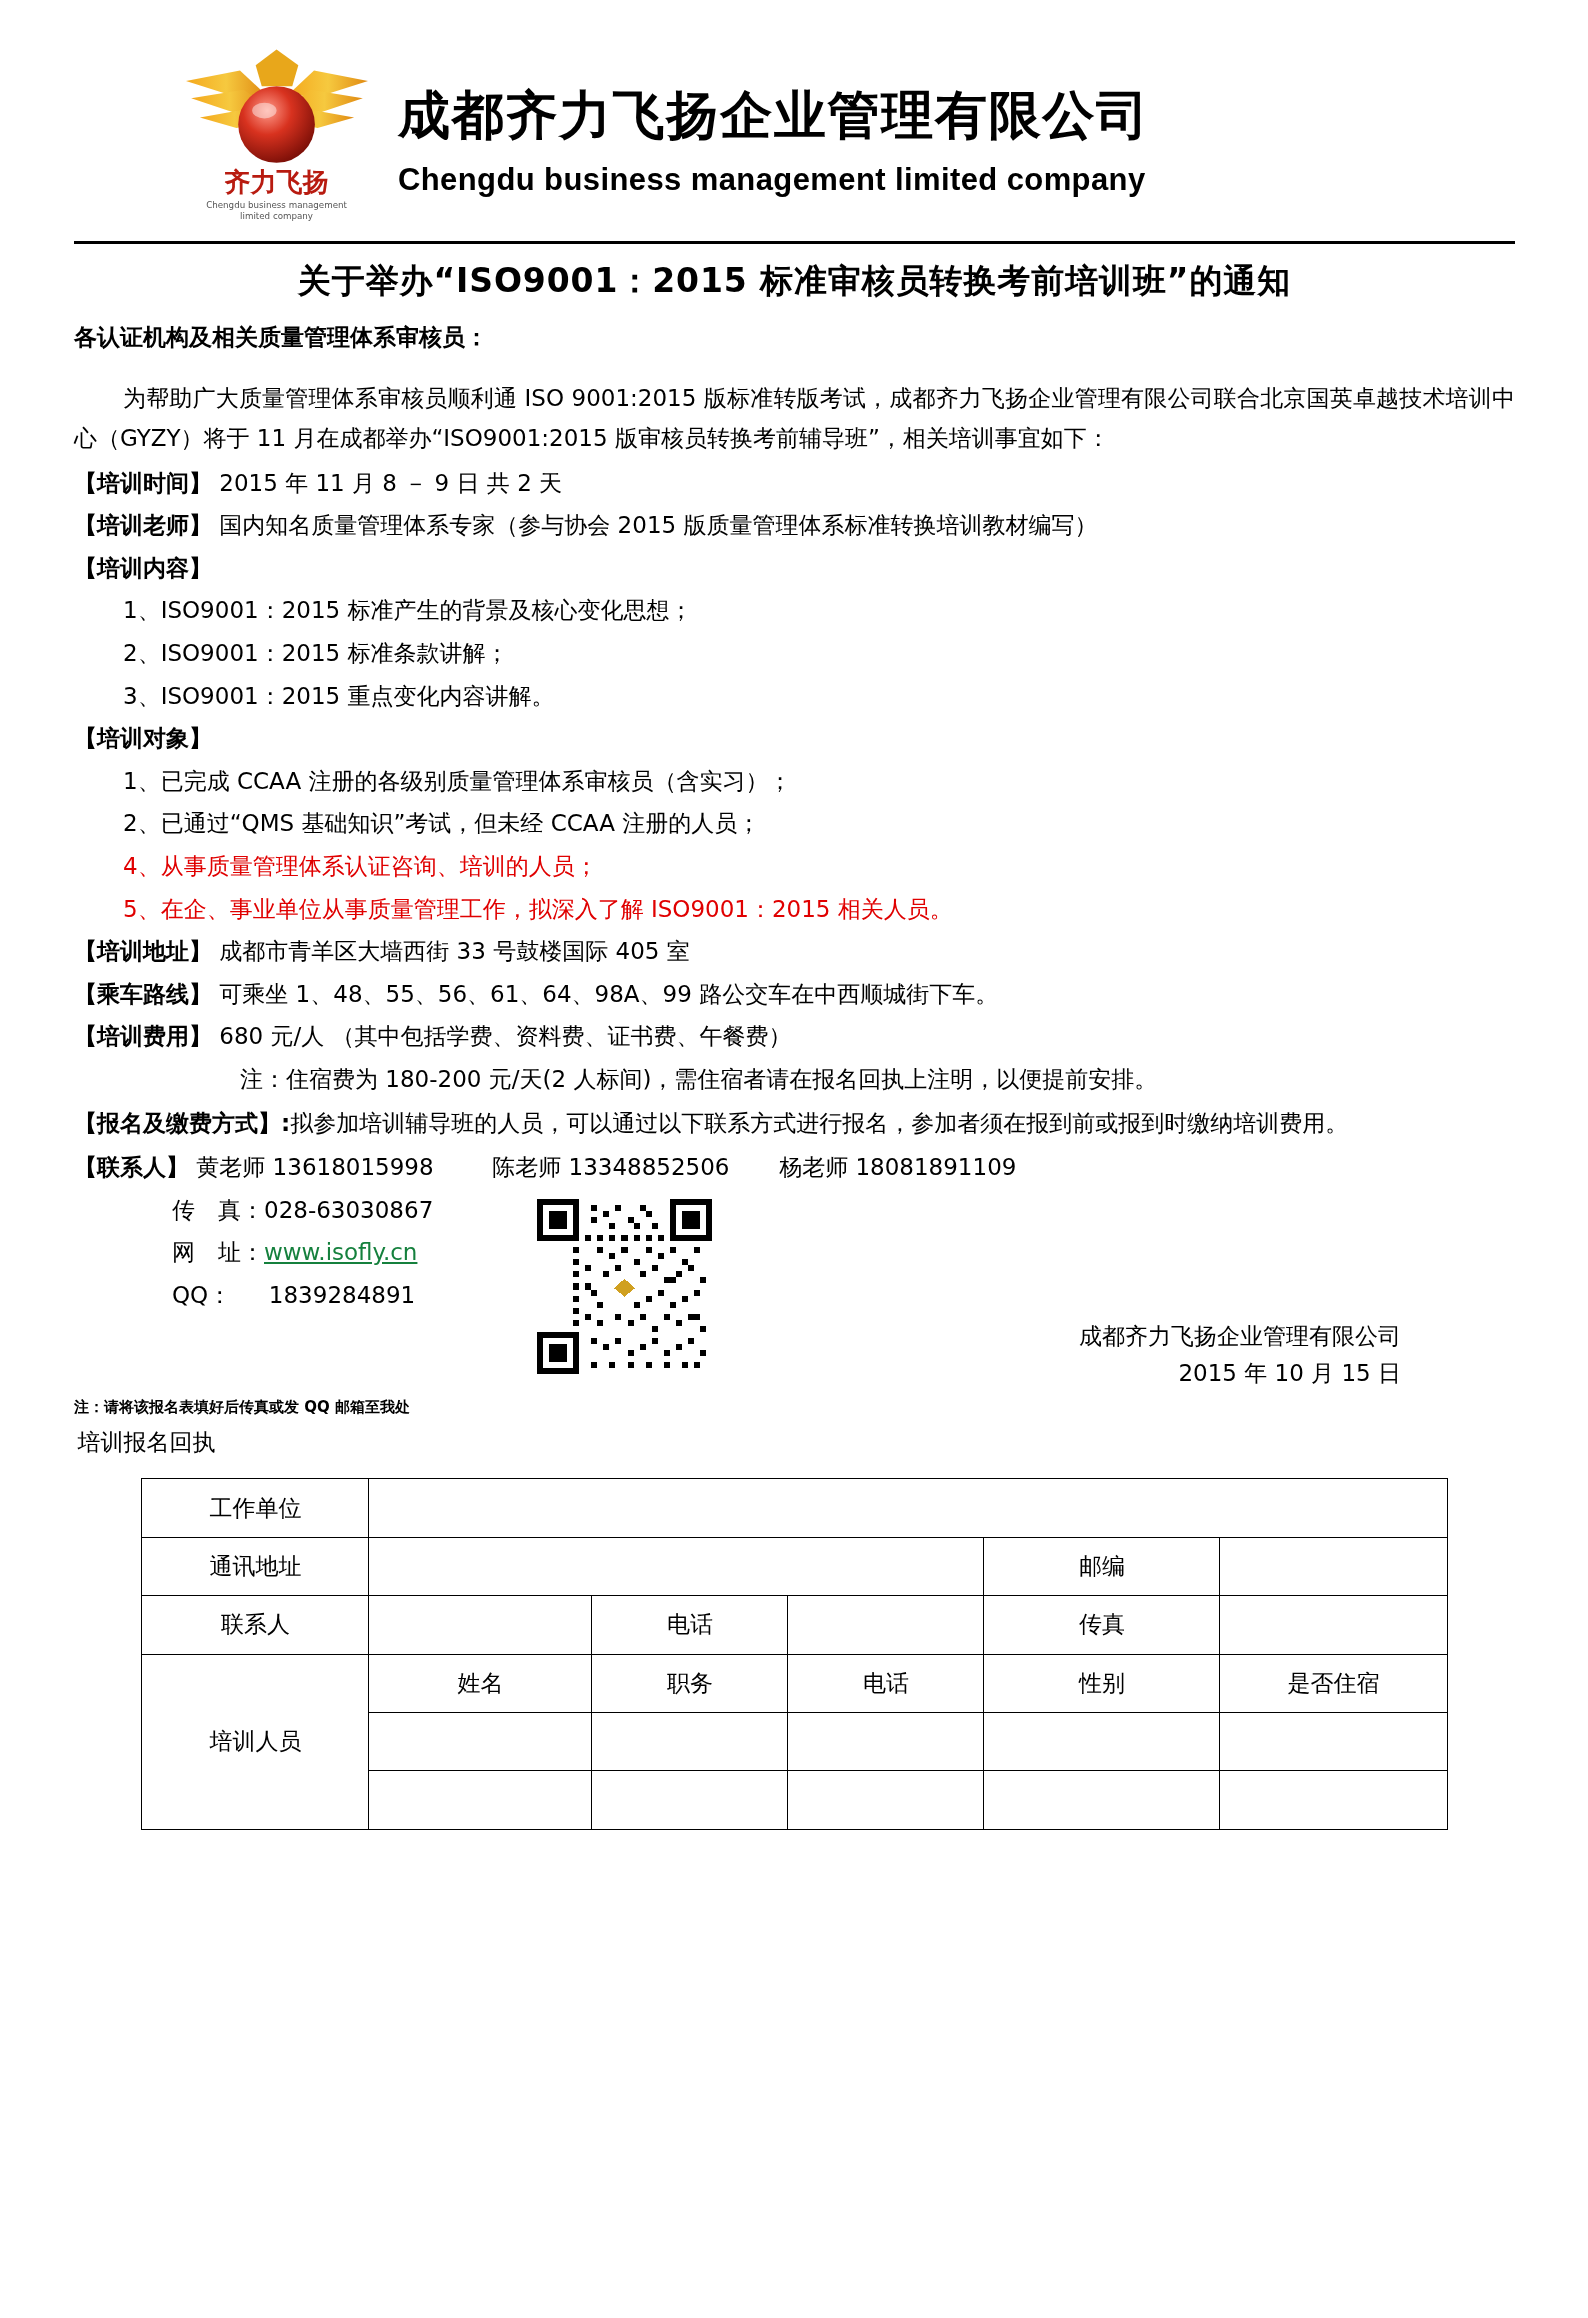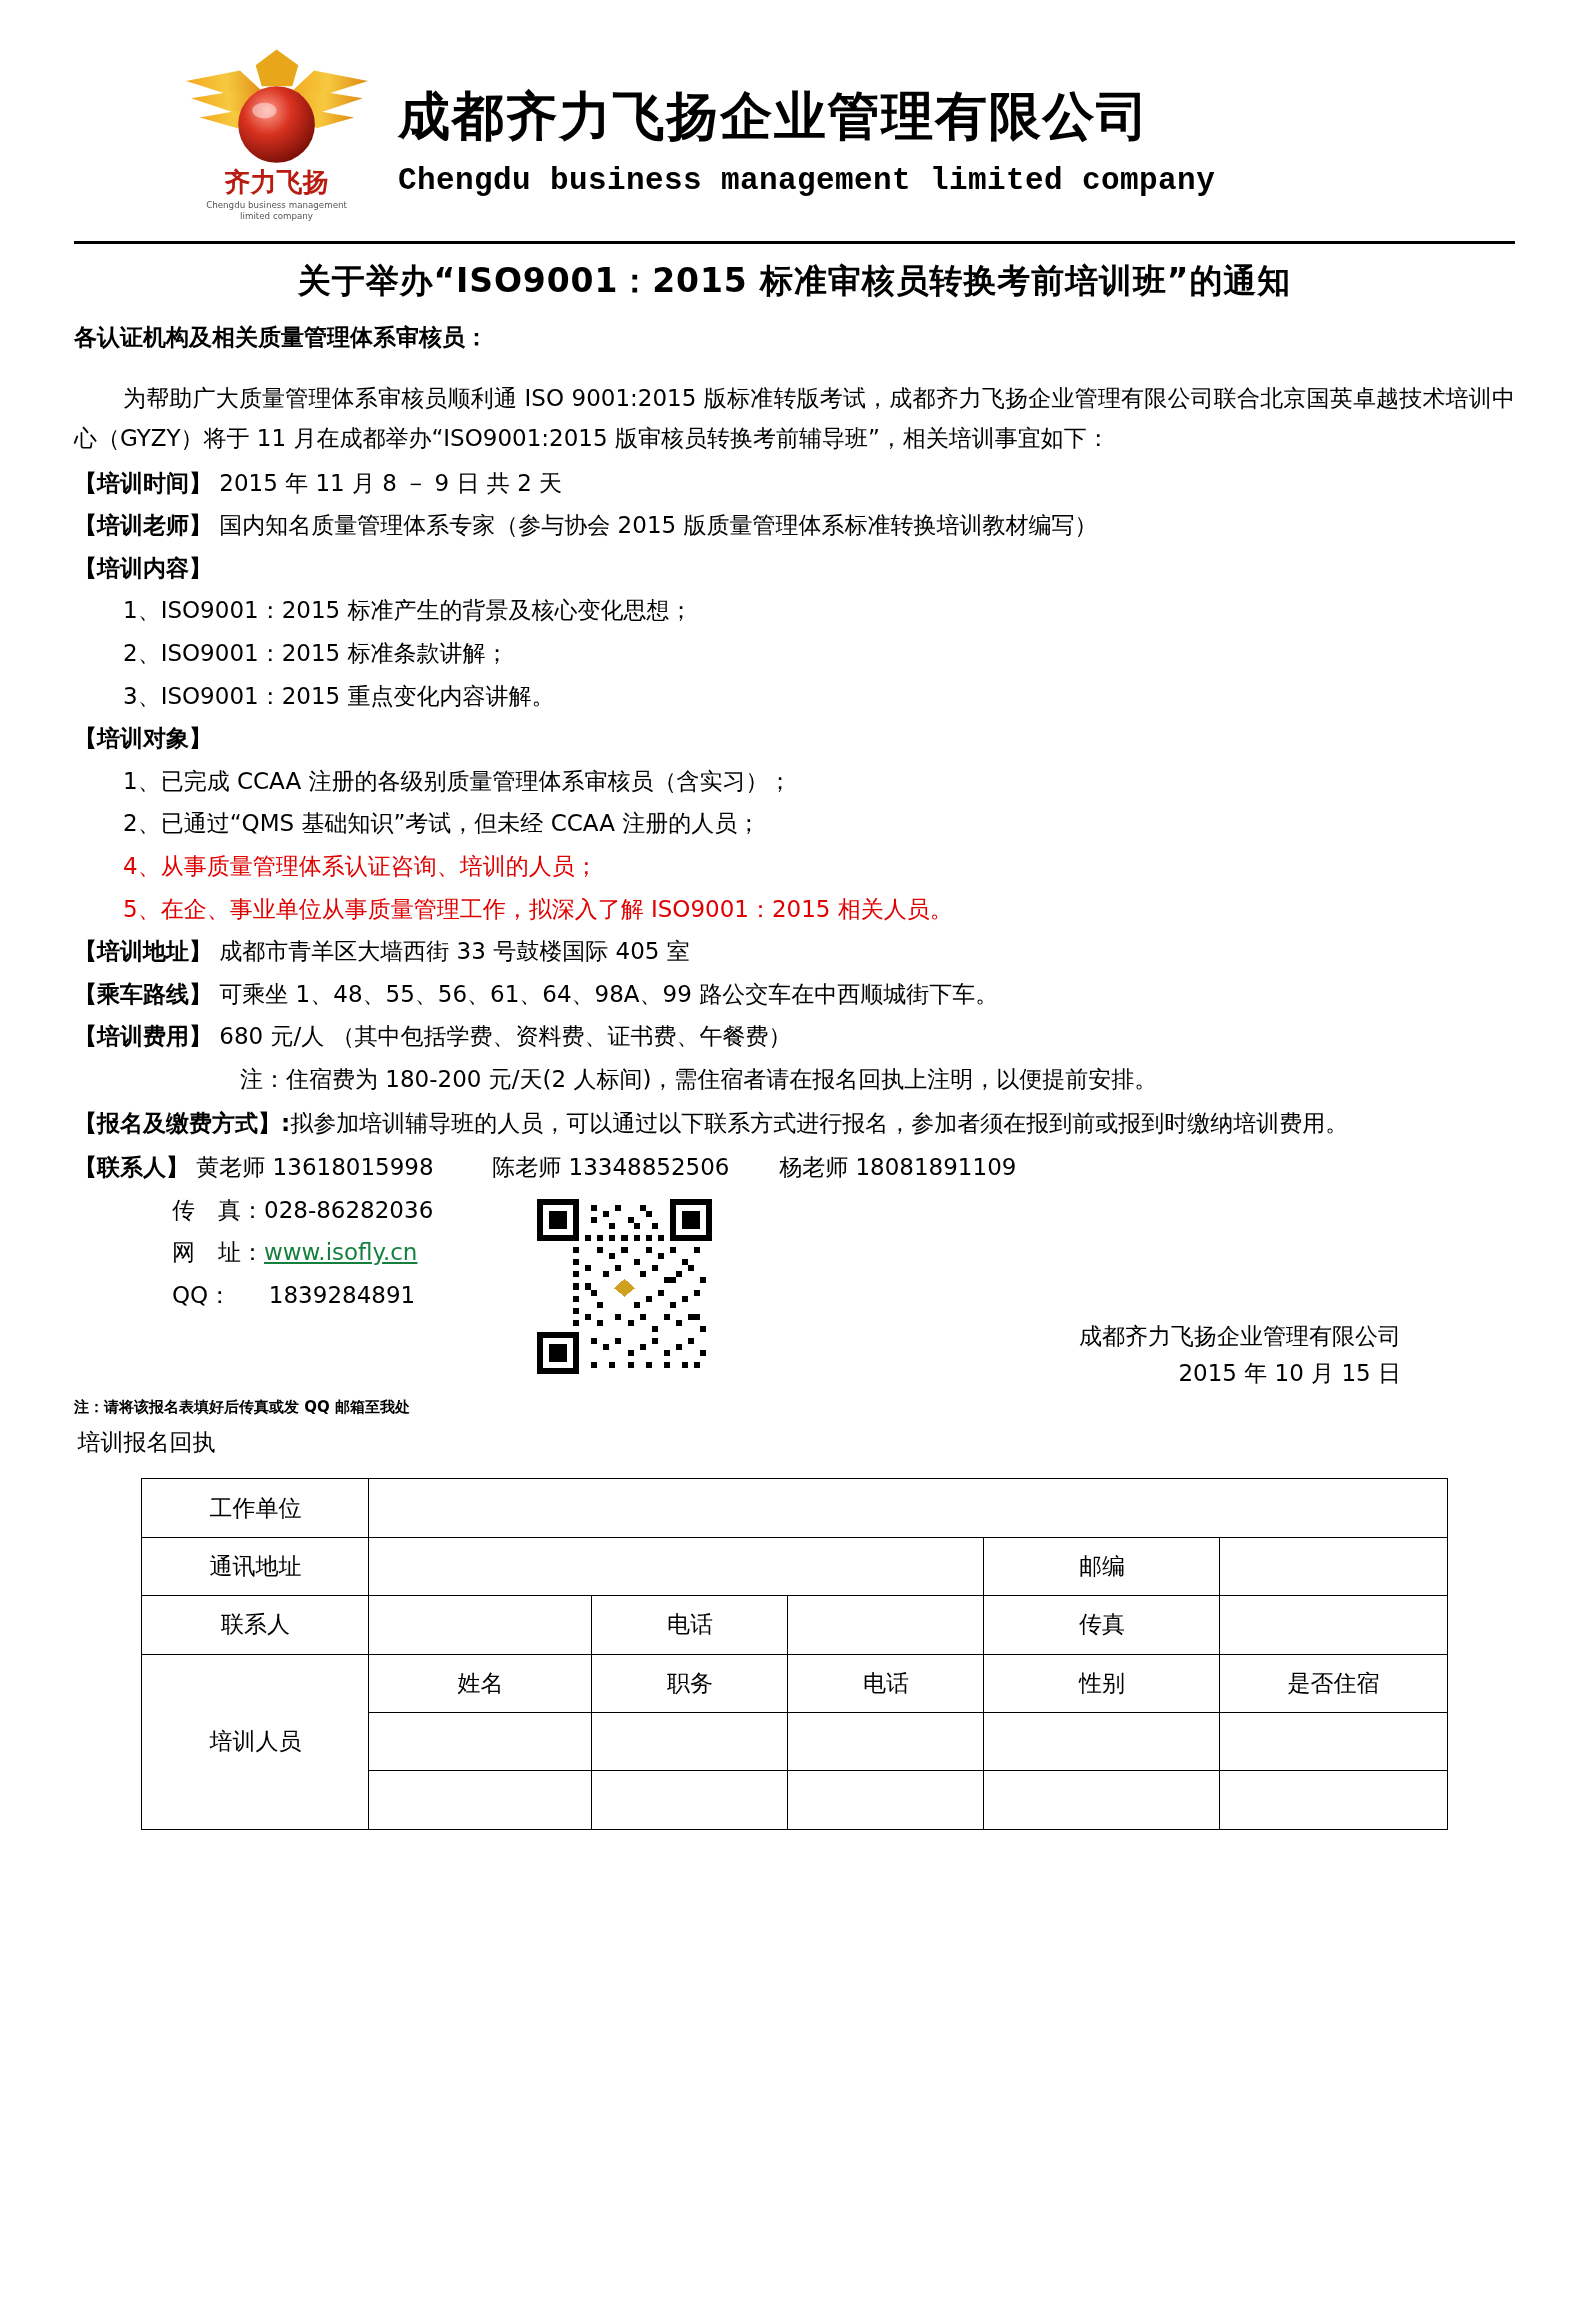--- a/index.html
+++ b/index.html
@@ -44,21 +44,21 @@
   }
   .company-cn {
     font-family: "DejaVu Sans", "Liberation Sans", sans-serif;
     font-size: 52px;
     font-weight: bold;
     letter-spacing: 1.7px;
     line-height: 1.25;
     white-space: nowrap;
   }
   .company-en {
-    font-family: Liberation Mono, monospace;
+    font-family: Liberation Sans, sans-serif;
     font-size: 31px;
     font-weight: bold;
     letter-spacing: 0.4px;
     margin-top: 14px;
     white-space: nowrap;
   }
   .rule {
     border: none;
     border-top: 3.5px solid #000;
     margin: 8.7px 0 0 0;
@@ -258,21 +258,21 @@
       <span class="label">【联系人】</span>
       <span>黄老师 13618015998</span>
       <span style="display:inline-block;width:44px"></span>
       <span>陈老师 13348852506</span>
       <span style="display:inline-block;width:35px"></span>
       <span>杨老师 18081891109</span>
     </div>
 
     <div class="contact-block">
       <div class="line indent2">
-        <span>传　真：</span><span>028-86282036</span>
+        <span>传　真：</span><span>028-63030867</span>
       </div>
       <div class="line indent2">
         <span>网　址：</span><a class="link" href="#">www.isofly.cn</a>
       </div>
       <div class="line indent2">
         <span>QQ：</span>
         <span style="display:inline-block;width:23px"></span>
         <span>1839284891</span>
       </div>
 

